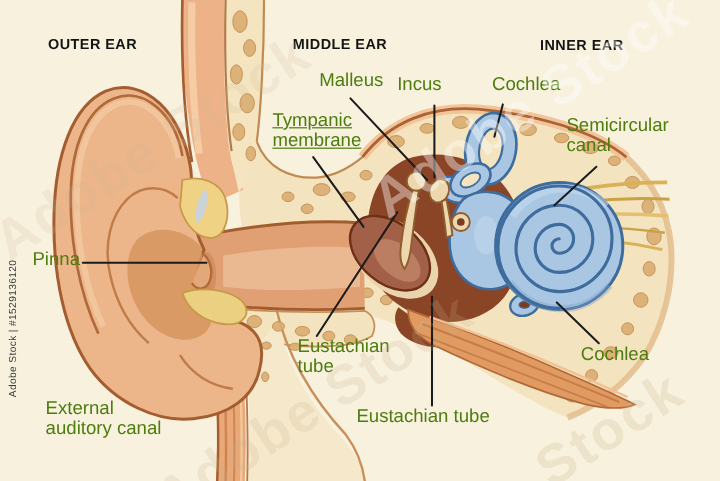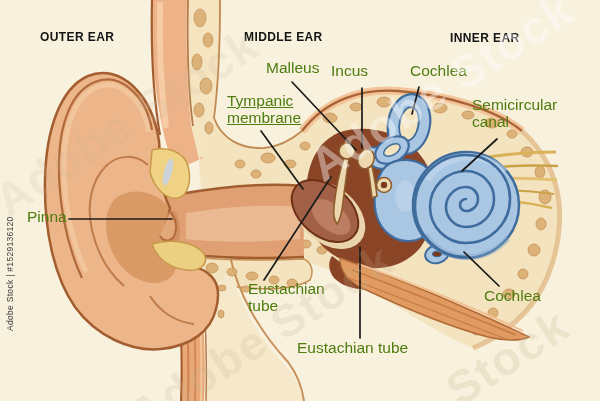--- a/index.html
+++ b/index.html
@@ -221,20 +221,22 @@
   <div class="lbl" style="left:331px;top:63px;text-align:right;">Incus</div>
   <div class="lbl" style="left:410px;top:63px;">Cochlea</div>
   <div class="lbl" style="left:227px;top:93px;text-decoration:underline;">Tympanic
 membrane</div>
   <div class="lbl" style="left:472px;top:97px;">Semicircular
 canal</div>
   <div class="lbl" style="left:27px;top:209px;text-align:right;">Pinna</div>
   <div class="lbl" style="left:248px;top:281px;">Eustachian
 tube</div>
   <div class="lbl" style="left:484px;top:288px;">Cochlea</div>
+  <div class="lbl" style="left:38px;top:333px;">External
+auditory canal</div>
   <div class="lbl" style="left:297px;top:340px;">Eustachian tube</div>
 
   <div id="wm-id">Adobe Stock | #1529136120</div>
   <div class="wm wm-big" style="left:-25px;top:95px;color:rgba(205,185,150,.18);">Adobe Stock</div>
   <div class="wm wm-big" style="left:290px;top:60px;color:rgba(255,255,255,.4);">Adobe Stock</div>
   <div class="wm wm-big" style="left:110px;top:310px;color:rgba(200,180,140,.2);">Adobe Stock</div>
   <div class="wm wm-big" style="left:440px;top:330px;color:rgba(205,185,145,.26);">Stock</div>
 </div>
 
 </body></html>

